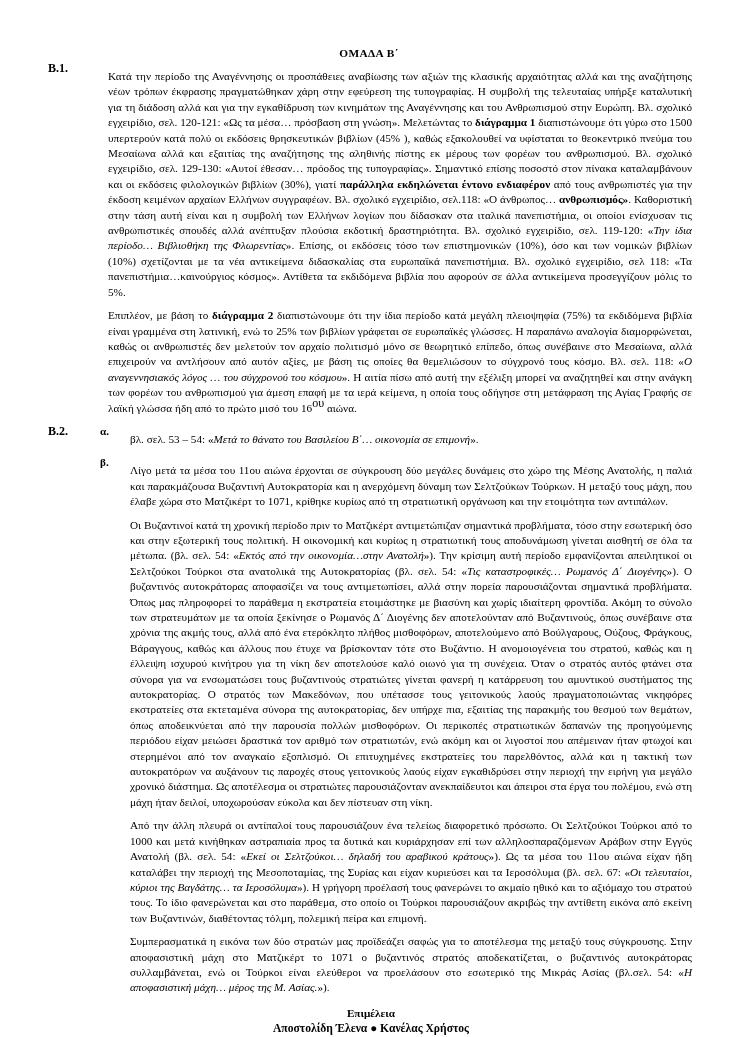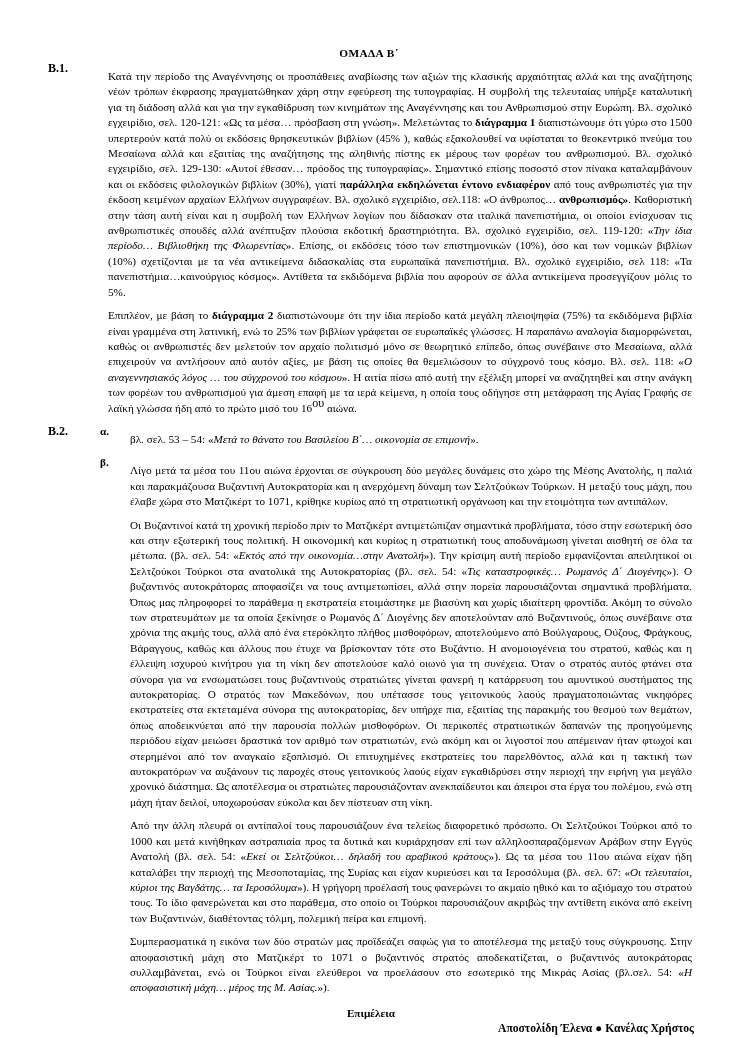--- a/index.html
+++ b/index.html
@@ -71,21 +71,20 @@
   .closing {
     margin-top: 2px;
     text-align: center;
     font-weight: bold;
     font-size: 11.2px;
     line-height: 15.4px;
     padding-right: 6px;
   }
   .closing .names {
     font-size: 11.6px;
-    text-align: right;
   }
 </style>
 </head>
 <body>
 
 <div class="page">
 
   <div class="doc-title">ΟΜΑΔΑ Β΄</div>
 
   <div class="row">

